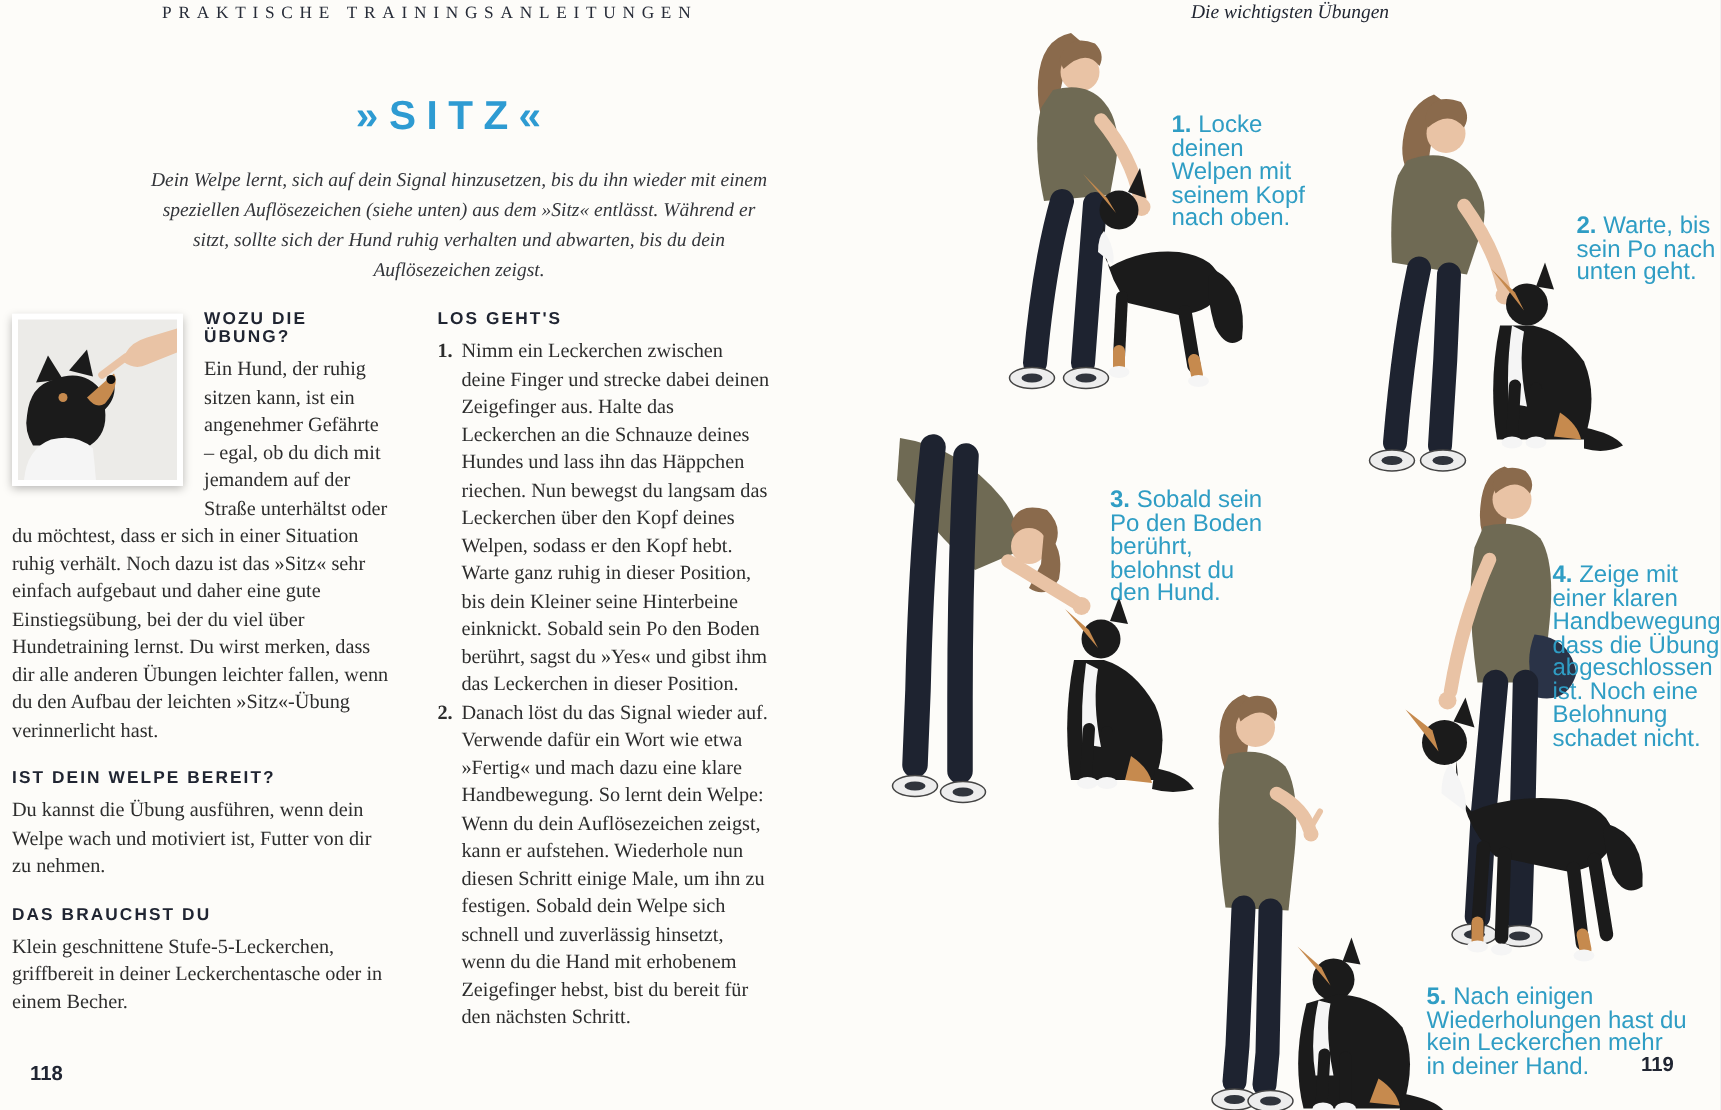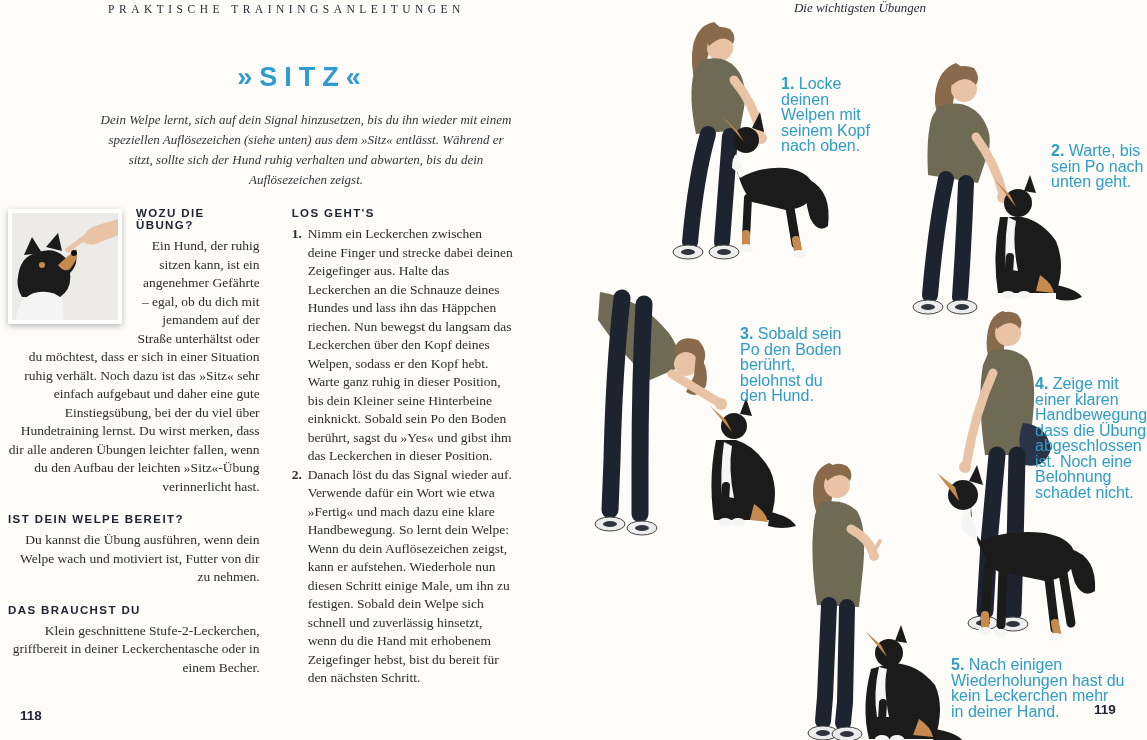--- a/index.html
+++ b/index.html
@@ -12,21 +12,21 @@
             font-family:"Liberation Sans",sans-serif;font-weight:bold;font-size:27px;
             letter-spacing:7px;color:var(--title-accent,#2E9BD2);margin-left:16px;}
   .lp-intro{position:absolute;left:76px;top:110px;width:420px;text-align:center;
             font-style:italic;font-size:13px;line-height:20px;color:#33353a;margin-left:20px;}
   .cols{position:absolute;left:8px;top:207px;width:506px;display:flex;gap:32px;}
   .col1{width:258px;}
   .col2{width:228px;}
   h3.sec{font-family:"Liberation Sans",sans-serif;font-size:11.5px;font-weight:bold;
          letter-spacing:1.4px;color:var(--ink,#202532);margin:0 0 6px 0;}
   .col1 h3.mt, .col2 h3.mt{margin-top:17px;}
-  p.body{margin:0;font-size:13.5px;line-height:18.5px;text-align:right;}
+  p.body{margin:0;font-size:13.5px;line-height:18.5px;text-align:left;}
   .thumb{float:left;width:106px;height:107px;background:#ECEBE8;border:4px solid #ffffff;
          box-shadow:0 2px 6px rgba(0,0,0,.28);margin:2px 14px 24px 0;}
   .steps{margin:0;padding:0;list-style:none;font-size:13.5px;line-height:18.5px;}
   .steps li{position:relative;padding-left:16px;margin:0;}
   .steps .n{position:absolute;left:0;top:0;font-weight:bold;}
   .pagenum{position:absolute;font-family:Liberation Sans, sans-serif;font-weight:bold;
            font-size:13.5px;color:var(--ink,#202532);text-align:right;}
   #pn118{left:20px;top:708px;}
   #pn119{left:1094px;top:702px;}
   
@@ -78,21 +78,21 @@
           <circle cx="62" cy="40" r="3" fill="#111"></circle>
           <path class="dw" d="M4,107 Q6,86 22,80 Q40,76 50,86 L52,107 Z"></path>
           <circle class="dt" cx="30" cy="52" r="3"></circle>
         </svg>
       </div>
       <h3 class="sec">WOZU DIE ÜBUNG?</h3>
       <p class="body">Ein Hund, der ruhig sitzen kann, ist ein angenehmer Gefährte – egal, ob du dich mit jemandem auf der Straße unterhältst oder du möchtest, dass er sich in einer Situation ruhig verhält. Noch dazu ist das »Sitz« sehr einfach aufgebaut und daher eine gute Einstiegsübung, bei der du viel über Hundetraining lernst. Du wirst merken, dass dir alle anderen Übungen leichter fallen, wenn du den Aufbau der leichten »Sitz«-Übung verinnerlicht hast.</p>
       <h3 class="sec mt">IST DEIN WELPE BEREIT?</h3>
       <p class="body">Du kannst die Übung ausführen, wenn dein Welpe wach und motiviert ist, Futter von dir zu nehmen.</p>
       <h3 class="sec mt">DAS BRAUCHST DU</h3>
-      <p class="body">Klein geschnittene Stufe-2-Leckerchen, griffbereit in deiner Leckerchentasche oder in einem Becher.</p>
+      <p class="body">Klein geschnittene Stufe-5-Leckerchen, griffbereit in deiner Leckerchentasche oder in einem Becher.</p>
     </div>
     <div class="col2">
       <h3 class="sec">LOS GEHT'S</h3>
       <ol class="steps">
         <li>
           <span class="n">1.</span>
           <span>Nimm ein Leckerchen zwischen deine Finger und strecke dabei deinen Zeigefinger aus. Halte das Leckerchen an die Schnauze deines Hundes und lass ihn das Häppchen riechen. Nun bewegst du langsam das Leckerchen über den Kopf deines Welpen, sodass er den Kopf hebt. Warte ganz ruhig in dieser Position, bis dein Kleiner seine Hinterbeine einknickt. Sobald sein Po den Boden berührt, sagst du »Yes« und gibst ihm das Leckerchen in dieser Position.</span>
         </li>
         <li>
           <span class="n">2.</span>

